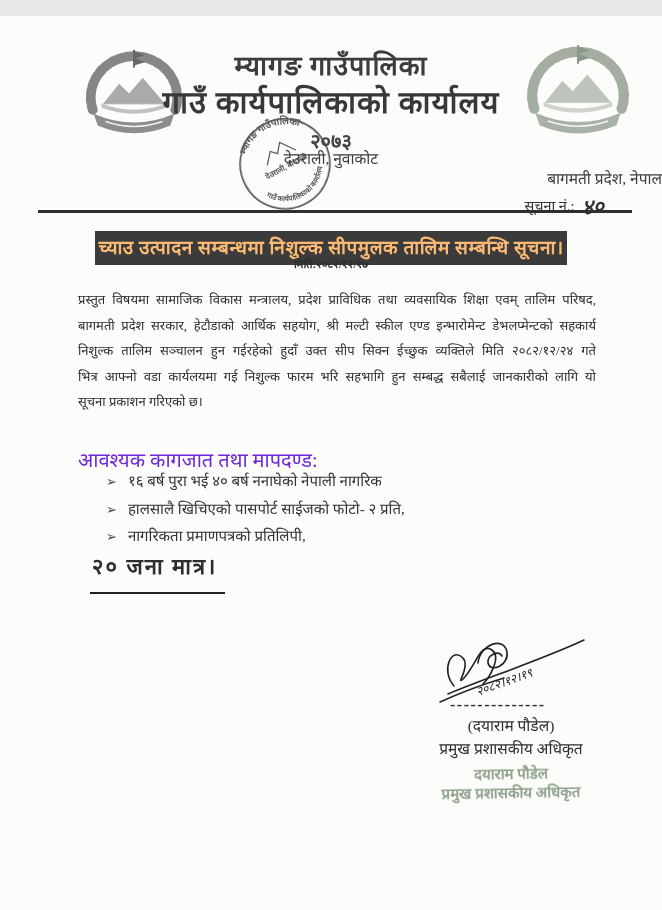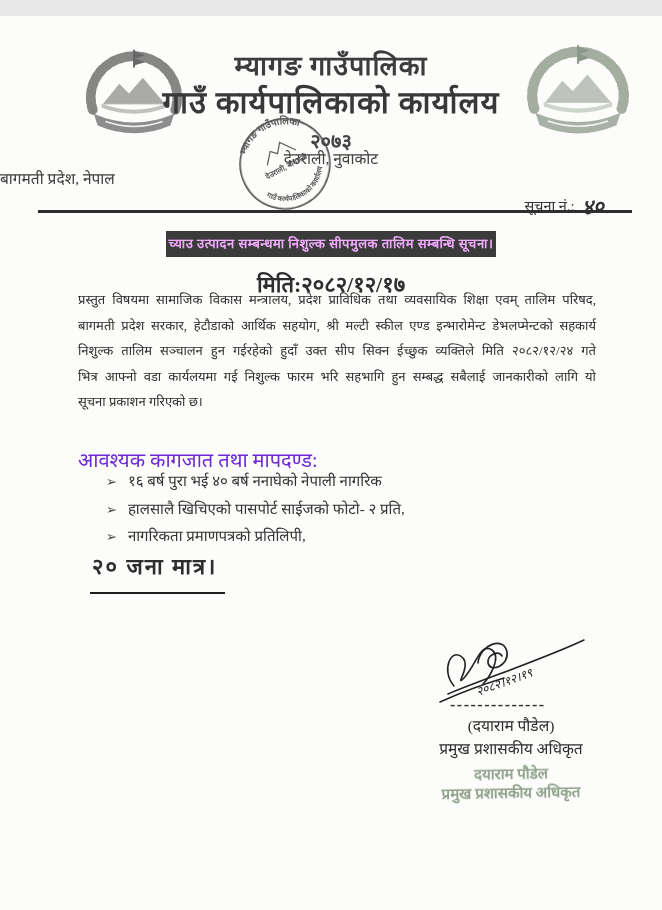--- a/index.html
+++ b/index.html
@@ -25,41 +25,41 @@
   .em-bn{fill:currentColor;opacity:.75;}
   .em-sq{fill:none;stroke:#fcfcfa;stroke-width:1.5;opacity:.9;}
 
   .hdr-title1{position:absolute;left:0;right:0;top:30px;text-align:center;
     font-size:27px;font-weight:bold;color:#3c3c3c;letter-spacing:1px;}
   .hdr-title2{position:absolute;left:0;right:0;top:64px;text-align:center;
     font-size:31px;font-weight:bold;color:#383838;letter-spacing:1px;}
   .hdr-year{position:absolute;left:0;right:0;top:111px;text-align:center;
     font-size:20px;font-weight:bold;color:#444;}
   .hdr-addr1{position:absolute;left:0;right:0;top:131px;text-align:center;font-size:15.5px;color:#3d3d3d;}
-  .hdr-addr2{position:absolute;left:0;right:0;top:151px;text-align:left;font-size:15.5px;color:#3d3d3d;}
+  .hdr-addr2{position:absolute;left:0;right:0;top:151px;text-align:right;font-size:15.5px;color:#3d3d3d;}
 
   .round-stamp{position:absolute;left:231px;top:94px;width:108px;height:108px;
     transform:rotate(-28deg);opacity:.88;}
   .round-stamp svg{width:100%;height:100%;}
   .st-ring{fill:none;stroke:#4a4a4a;stroke-width:1.6;}
   .st-txt{fill:#454545;font-weight:bold;}
   .st-em{fill:none;stroke:#4a4a4a;stroke-width:1.4;}
 
   .notice-no{position:absolute;right:58px;top:176px;font-size:14.5px;color:#333;}
   .notice-no-val{display:inline-block;font-size:21px;font-weight:bold;font-style:italic;
     transform:rotate(-6deg);margin-left:4px;vertical-align:-3px;}
 
   .rule{position:absolute;left:38px;right:30px;top:194px;height:3px;background:#2e2e2e;}
 
   
   .subject-wrap{position:absolute;left:0;right:0;top:215px;text-align:center;}
-  .subject{display:inline-block;background:#3b3b3b;color:#f0abfc;
-    font-size:13px;font-weight:bold;padding:3px 3px 5px;letter-spacing:.5px;}
-  .date-line{position:absolute;left:0;right:0;top:252px;text-align:center;
-    font-size:22px;font-weight:bold;color:#2e2e2e;}
+  .subject{display:inline-block;background:#3b3b3b;color:#fdba74;
+    font-size:19px;font-weight:bold;padding:3px 3px 5px;letter-spacing:.5px;}
+  .date-line{position:absolute;left:0;right:0;top:240px;text-align:center;
+    font-size:11px;font-weight:bold;color:#2e2e2e;}
 
   
   .body-block{position:absolute;left:78px;width:518px;top:271px;
     font-size:13px;line-height:25.6px;color:#2e2e2e;}
   .body-line{text-align:justify;text-align-last:justify;}
   .body-line.last{text-align-last:left;}
 
   
   .req-head{position:absolute;left:78px;top:430px;font-size:20px;color:#6d28d9;}
   .req-item{position:absolute;left:106px;font-size:15px;color:#333;display:flex;align-items:baseline;}

